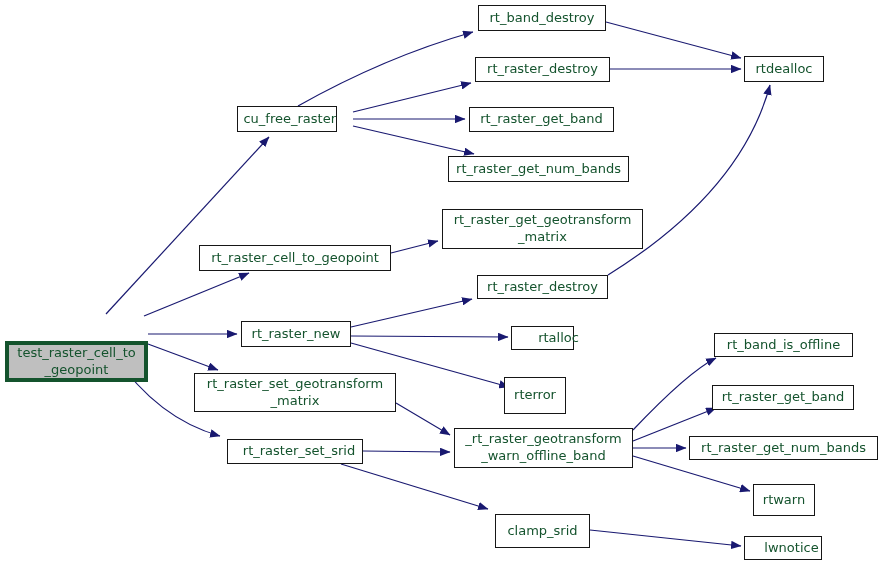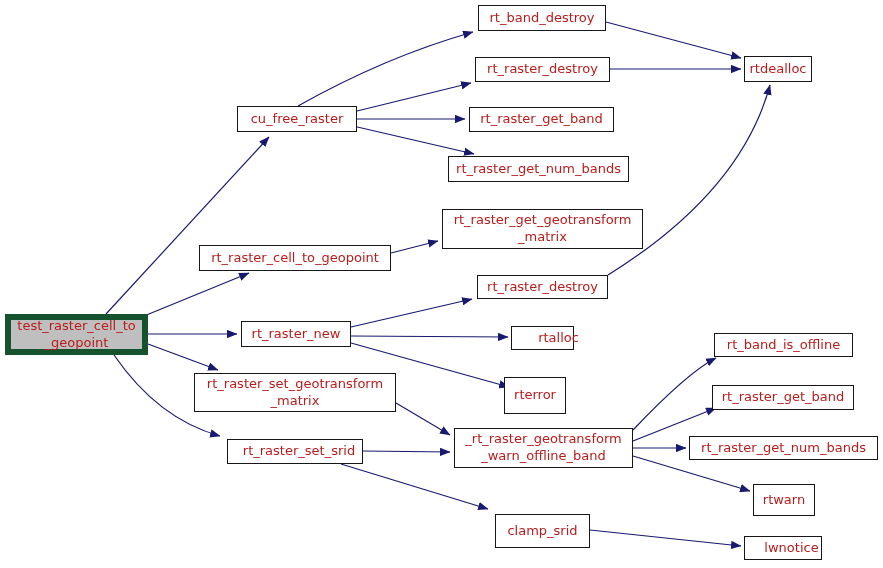--- a/index.html
+++ b/index.html
@@ -20,28 +20,29 @@
     position: absolute;
     box-sizing: border-box;
     background: #ffffff;
     border: 1px solid #161616;
     display: flex;
     align-items: center;
     justify-content: center;
     text-align: center;
     font-size: 13px;
     line-height: 1.3;
-    color: #b91c1c;
+    color: #14532d;
     white-space: pre-line;
     cursor: pointer;
   }
   .node.highlight {
     background: #bfbfbf;
-    border: 6px solid #14532d;
+    border: 4px solid #14532d;
     cursor: default;
+    margin-top: 27px;
   }
   .edge {
     fill: none;
     stroke-width: 1.2px;
   }
 </style>
 </head>
 <body>
 
 <div id="canvas">
@@ -74,26 +75,26 @@
         <path d="M633,430 Q688,372 716,358" class="edge" stroke="#191970" marker-end="url(#arrowhead)"></path>
         <path d="M633,441 L716,408" class="edge" stroke="#191970" marker-end="url(#arrowhead)"></path>
         <path d="M633,448 L686,448" class="edge" stroke="#191970" marker-end="url(#arrowhead)"></path>
         <path d="M633,456 L750,491" class="edge" stroke="#191970" marker-end="url(#arrowhead)"></path>
         <path d="M590,530 L741,546" class="edge" stroke="#191970" marker-end="url(#arrowhead)"></path>
       </g>
   </svg>
   <div id="node-group">
       <div class="node highlight" style="left: 5px; top: 314px; width: 143px; height: 41px;"><span>test_raster_cell_to
 _geopoint</span></div>
-      <div class="node" style="left: 237px; top: 106px; width: 120px; height: 26px;"><span>cu_free_raster</span></div>
+      <div class="node" style="left: 237px; top: 106px; width: 100px; height: 26px; justify-content: flex-end;"><span>cu_free_raster</span></div>
       <div class="node" style="left: 478px; top: 5px; width: 128px; height: 26px;"><span>rt_band_destroy</span></div>
       <div class="node" style="left: 475px; top: 57px; width: 135px; height: 25px;"><span>rt_raster_destroy</span></div>
       <div class="node" style="left: 469px; top: 107px; width: 145px; height: 25px;"><span>rt_raster_get_band</span></div>
       <div class="node" style="left: 448px; top: 156px; width: 181px; height: 26px;"><span>rt_raster_get_num_bands</span></div>
-      <div class="node" style="left: 744px; top: 56px; width: 68px; height: 26px;"><span>rtdealloc</span></div>
+      <div class="node" style="left: 744px; top: 56px; width: 80px; height: 26px;"><span>rtdealloc</span></div>
       <div class="node" style="left: 442px; top: 209px; width: 201px; height: 40px;"><span>rt_raster_get_geotransform
 _matrix</span></div>
       <div class="node" style="left: 199px; top: 245px; width: 192px; height: 26px;"><span>rt_raster_cell_to_geopoint</span></div>
       <div class="node" style="left: 477px; top: 275px; width: 131px; height: 24px;"><span>rt_raster_destroy</span></div>
       <div class="node" style="left: 241px; top: 321px; width: 110px; height: 26px;"><span>rt_raster_new</span></div>
       <div class="node" style="left: 511px; top: 326px; width: 63px; height: 24px; padding-left: 32px;"><span>rtalloc</span></div>
       <div class="node" style="left: 488px; top: 377px; width: 62px; height: 37px; margin-left: 16px;"><span>rterror</span></div>
       <div class="node" style="left: 194px; top: 373px; width: 202px; height: 39px;"><span>rt_raster_set_geotransform
 _matrix</span></div>
       <div class="node" style="left: 227px; top: 439px; width: 136px; height: 25px; padding-left: 8px;"><span>rt_raster_set_srid</span></div>

